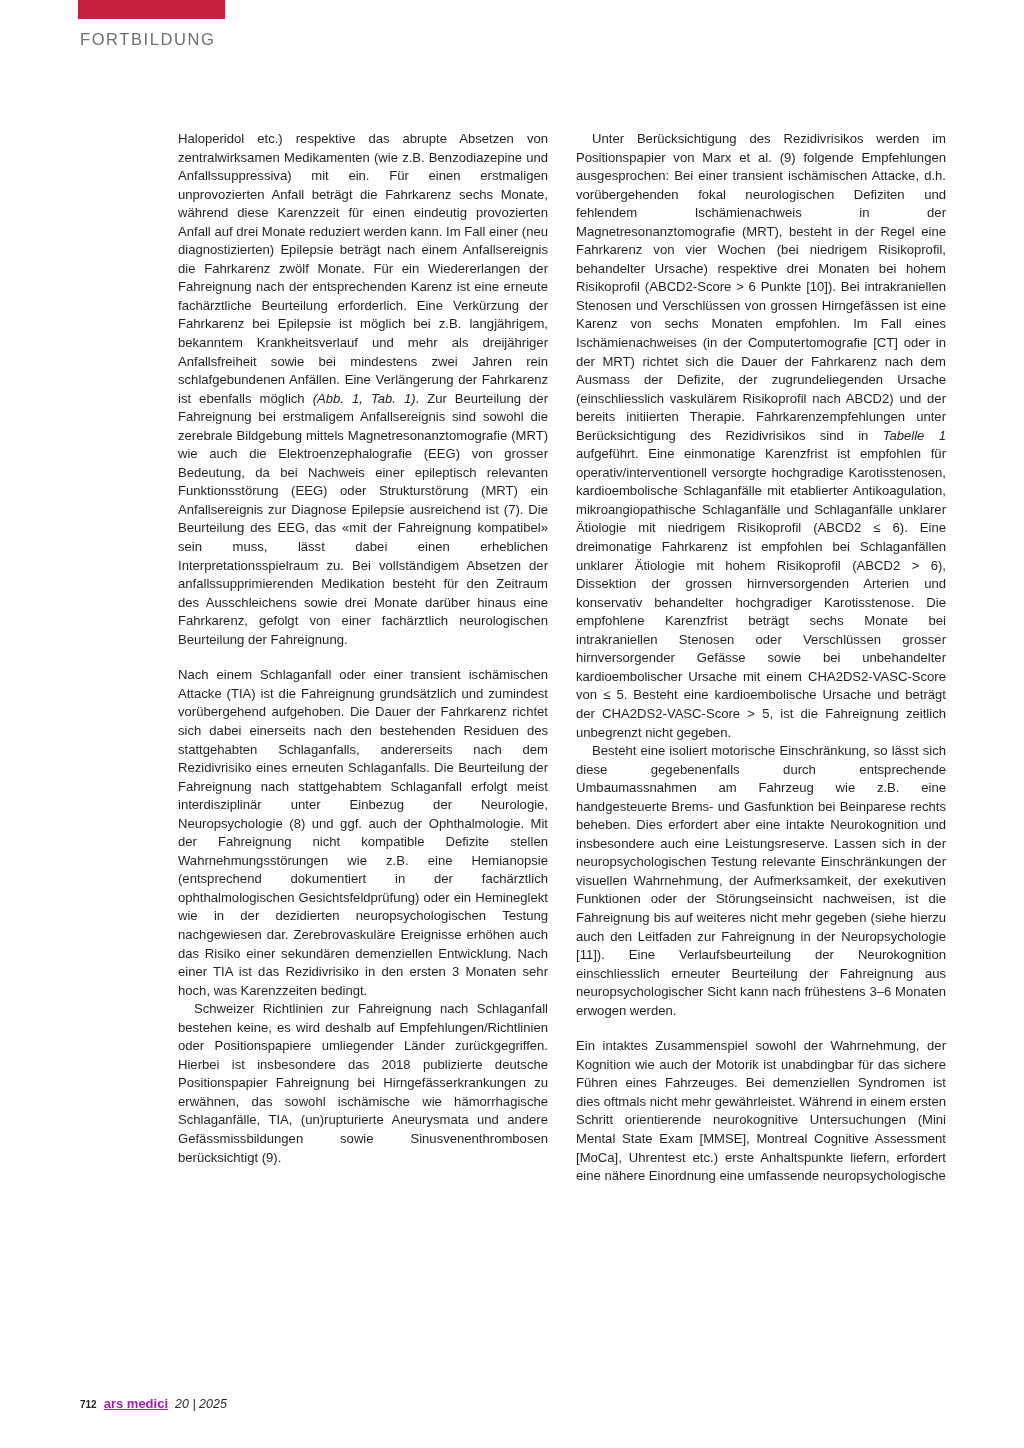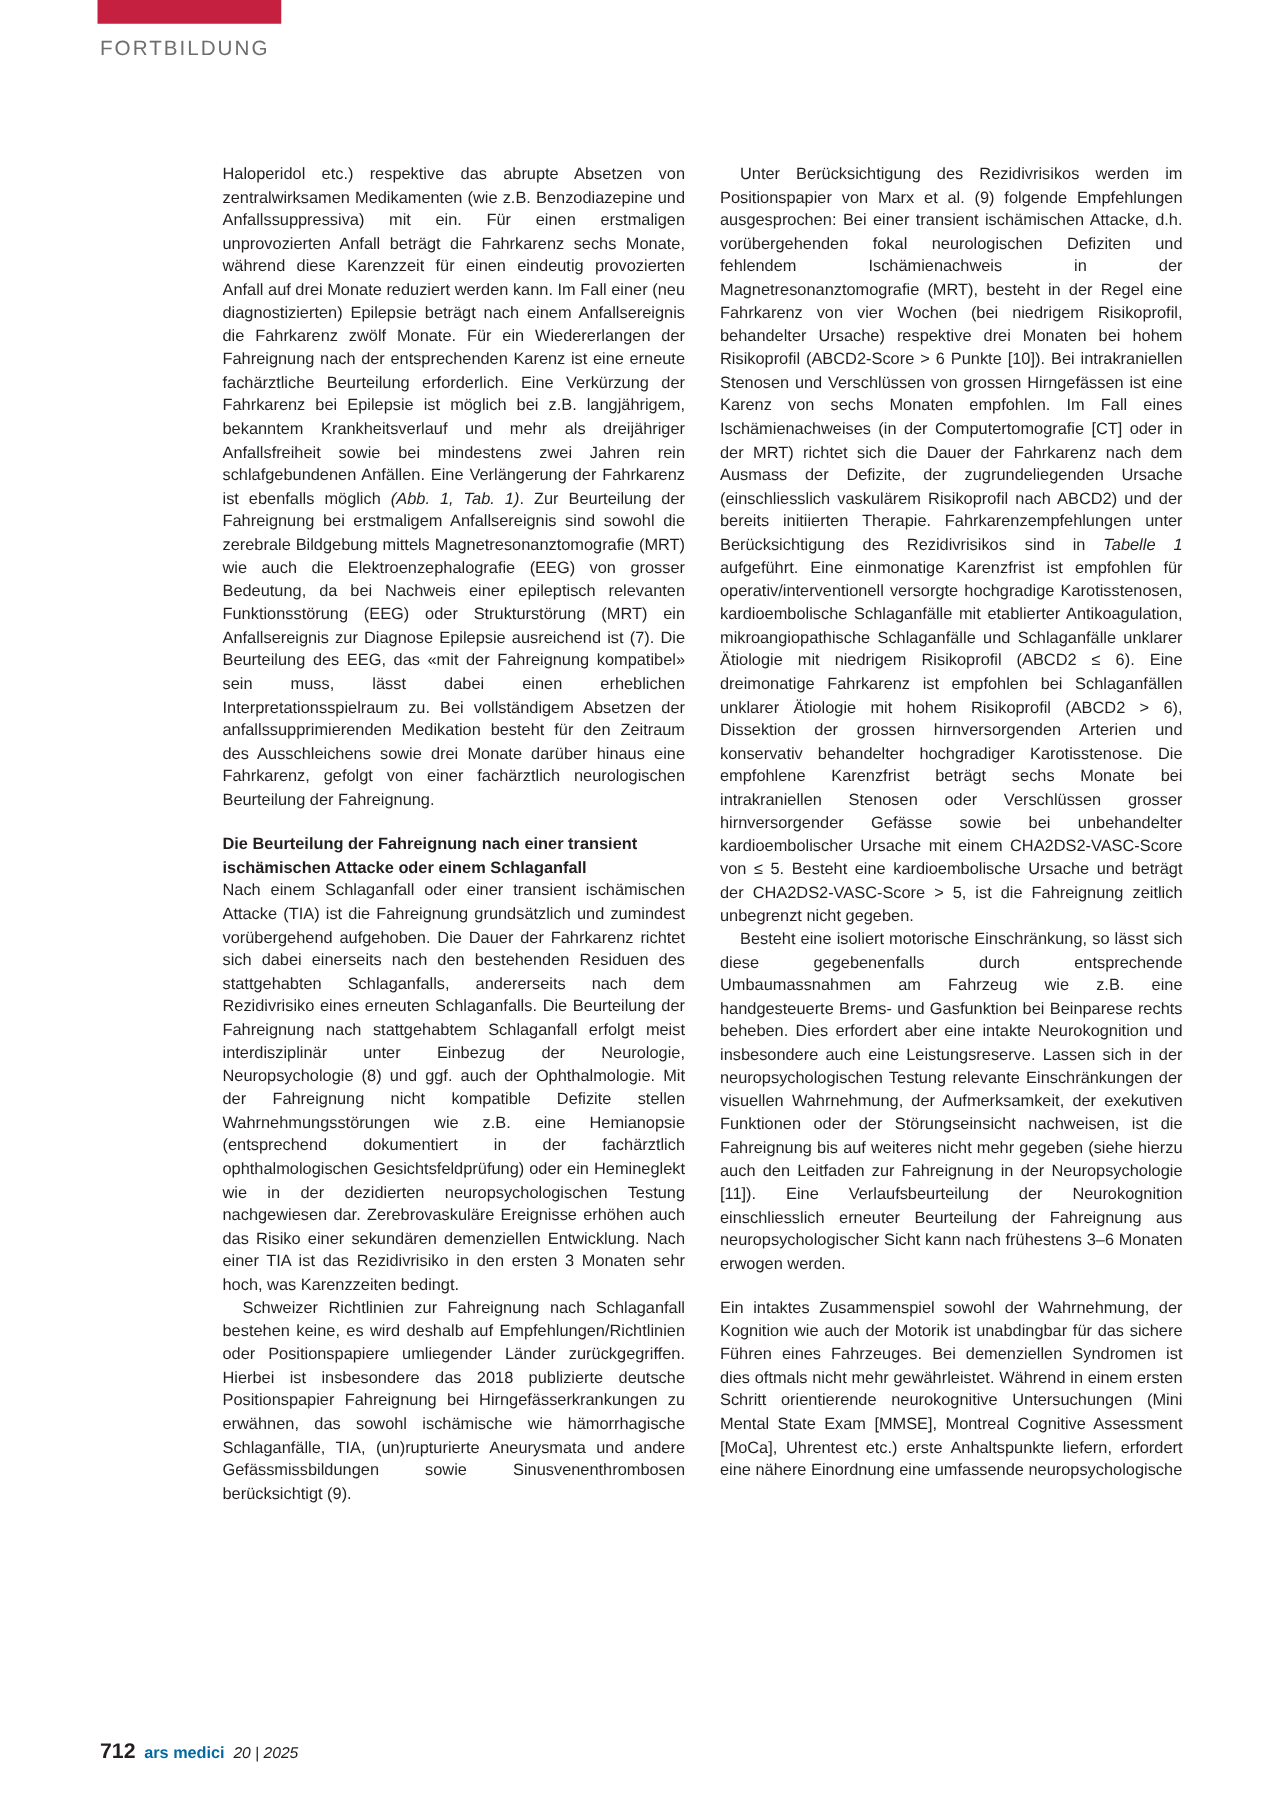--- a/index.html
+++ b/index.html
@@ -81,27 +81,28 @@
     position: absolute;
     left: 80px;
     bottom: 37px;
     display: flex;
     align-items: baseline;
     gap: 7px;
     font-size: 13px;
   }
   .footer .page-num {
     font-weight: bold;
-    font-size: 17px;
+    font-size: 10px;
     color: #231f20;
   }
   .footer .journal {
     font-weight: bold;
     font-size: 13px;
-    color: #0369a1;
+    color: #a21caf;
+    text-decoration: underline;
   }
   .footer .issue {
     font-size: 12.5px;
     color: #231f20;
     font-style: italic;
   }
 </style>
 </head>
 <body>
 
@@ -111,21 +112,20 @@
 
   <div class="running-head">FORTBILDUNG</div>
 
   <div class="columns">
 
     <div class="col">
       <p><span>Haloperidol etc.) respektive das abrupte Absetzen von zentralwirksamen Medikamenten (wie z.B. Benzodiazepine und Anfallssuppressiva) mit ein. Für einen erstmaligen unprovozierten Anfall beträgt die Fahrkarenz sechs Monate, während diese Karenzzeit für einen eindeutig provozierten Anfall auf drei Monate reduziert werden kann. Im Fall einer (neu diagnostizierten) Epilepsie beträgt nach einem Anfallsereignis die Fahrkarenz zwölf Monate. Für ein Wiedererlangen der Fahreignung nach der entsprechenden Karenz ist eine erneute fachärztliche Beurteilung erforderlich. Eine Verkürzung der Fahrkarenz bei Epilepsie ist möglich bei z.B. langjährigem, bekanntem Krankheitsverlauf und mehr als dreijähriger Anfallsfreiheit sowie bei mindestens zwei Jahren rein schlafgebundenen Anfällen. Eine Verlängerung der Fahrkarenz ist ebenfalls möglich </span><em>(Abb. 1, Tab. 1)</em><span>. Zur Beurteilung der Fahreignung bei erstmaligem Anfallsereignis sind sowohl die zerebrale Bildgebung mittels Magnetresonanztomografie (MRT) wie auch die Elektroenzephalografie (EEG) von grosser Bedeutung, da bei Nachweis einer epileptisch relevanten Funktionsstörung (EEG) oder Strukturstörung (MRT) ein Anfallsereignis zur Diagnose Epilepsie ausreichend ist (7). Die Beurteilung des EEG, das «mit der Fahreignung kompatibel» sein muss, lässt dabei einen erheblichen Interpretationsspielraum zu. Bei vollständigem Absetzen der anfallssupprimierenden Medikation besteht für den Zeitraum des Ausschleichens sowie drei Monate darüber hinaus eine Fahrkarenz, gefolgt von einer fachärztlich neurologischen Beurteilung der Fahreignung.</span></p>
 
       <div class="spacer-sm"></div>
 
-      <h3>Die Beurteilung der Fahreignung nach einer transient ischämischen Attacke oder einem Schlaganfall</h3>
 
       <p>Nach einem Schlaganfall oder einer transient ischämischen Attacke (TIA) ist die Fahreignung grundsätzlich und zumindest vorübergehend aufgehoben. Die Dauer der Fahrkarenz richtet sich dabei einerseits nach den bestehenden Residuen des stattgehabten Schlaganfalls, andererseits nach dem Rezidivrisiko eines erneuten Schlaganfalls. Die Beurteilung der Fahreignung nach stattgehabtem Schlaganfall erfolgt meist interdisziplinär unter Einbezug der Neurologie, Neuropsychologie (8) und ggf. auch der Ophthalmologie. Mit der Fahreignung nicht kompatible Defizite stellen Wahrnehmungsstörungen wie z.B. eine Hemianopsie (entsprechend dokumentiert in der fachärztlich ophthalmologischen Gesichtsfeldprüfung) oder ein Hemineglekt wie in der dezidierten neuropsychologischen Testung nachgewiesen dar. Zerebrovaskuläre Ereignisse erhöhen auch das Risiko einer sekundären demenziellen Entwicklung. Nach einer TIA ist das Rezidivrisiko in den ersten 3 Monaten sehr hoch, was Karenzzeiten bedingt.</p>
 
       <p class="indent">Schweizer Richtlinien zur Fahreignung nach Schlaganfall bestehen keine, es wird deshalb auf Empfehlungen/Richtlinien oder Positionspapiere umliegender Länder zurückgegriffen. Hierbei ist insbesondere das 2018 publizierte deutsche Positionspapier Fahreignung bei Hirngefässerkrankungen zu erwähnen, das sowohl ischämische wie hämorrhagische Schlaganfälle, TIA, (un)rupturierte Aneurysmata und andere Gefässmissbildungen sowie Sinusvenenthrombosen berücksichtigt (9).</p>
     </div>
 
     <div class="col">
       <p class="indent"><span>Unter Berücksichtigung des Rezidivrisikos werden im Positionspapier von Marx et al. (9) folgende Empfehlungen ausgesprochen: Bei einer transient ischämischen Attacke, d.h. vorübergehenden fokal neurologischen Defiziten und fehlendem Ischämienachweis in der Magnetresonanztomografie (MRT), besteht in der Regel eine Fahrkarenz von vier Wochen (bei niedrigem Risikoprofil, behandelter Ursache) respektive drei Monaten bei hohem Risikoprofil (ABCD2-Score &gt; 6 Punkte [10]). Bei intrakraniellen Stenosen und Verschlüssen von grossen Hirngefässen ist eine Karenz von sechs Monaten empfohlen. Im Fall eines Ischämienachweises (in der Computertomografie [CT] oder in der MRT) richtet sich die Dauer der Fahrkarenz nach dem Ausmass der Defizite, der zugrundeliegenden Ursache (einschliesslich vaskulärem Risikoprofil nach ABCD2) und der bereits initiierten Therapie. Fahrkarenzempfehlungen unter Berücksichtigung des Rezidivrisikos sind in </span><em>Tabelle 1</em><span> aufgeführt. Eine einmonatige Karenzfrist ist empfohlen für operativ/interventionell versorgte hochgradige Karotisstenosen, kardioembolische Schlaganfälle mit etablierter Antikoagulation, mikroangiopathische Schlaganfälle und Schlaganfälle unklarer Ätiologie mit niedrigem Risikoprofil (ABCD2 ≤ 6). Eine dreimonatige Fahrkarenz ist empfohlen bei Schlaganfällen unklarer Ätiologie mit hohem Risikoprofil (ABCD2 &gt; 6), Dissektion der grossen hirnversorgenden Arterien und konservativ behandelter hochgradiger Karotisstenose. Die empfohlene Karenzfrist beträgt sechs Monate bei intrakraniellen Stenosen oder Verschlüssen grosser hirnversorgender Gefässe sowie bei unbehandelter kardioembolischer Ursache mit einem CHA2DS2-VASC-Score von ≤ 5. Besteht eine kardioembolische Ursache und beträgt der CHA2DS2-VASC-Score &gt; 5, ist die Fahreignung zeitlich unbegrenzt nicht gegeben.</span></p>
 
       <p class="indent">Besteht eine isoliert motorische Einschränkung, so lässt sich diese gegebenenfalls durch entsprechende Umbaumassnahmen am Fahrzeug wie z.B. eine handgesteuerte Brems- und Gasfunktion bei Beinparese rechts beheben. Dies erfordert aber eine intakte Neurokognition und insbesondere auch eine Leistungsreserve. Lassen sich in der neuropsychologischen Testung relevante Einschränkungen der visuellen Wahrnehmung, der Aufmerksamkeit, der exekutiven Funktionen oder der Störungseinsicht nachweisen, ist die Fahreignung bis auf weiteres nicht mehr gegeben (siehe hierzu auch den Leitfaden zur Fahreignung in der Neuropsychologie [11]). Eine Verlaufsbeurteilung der Neurokognition einschliesslich erneuter Beurteilung der Fahreignung aus neuropsychologischer Sicht kann nach frühestens 3–6 Monaten erwogen werden.</p>

